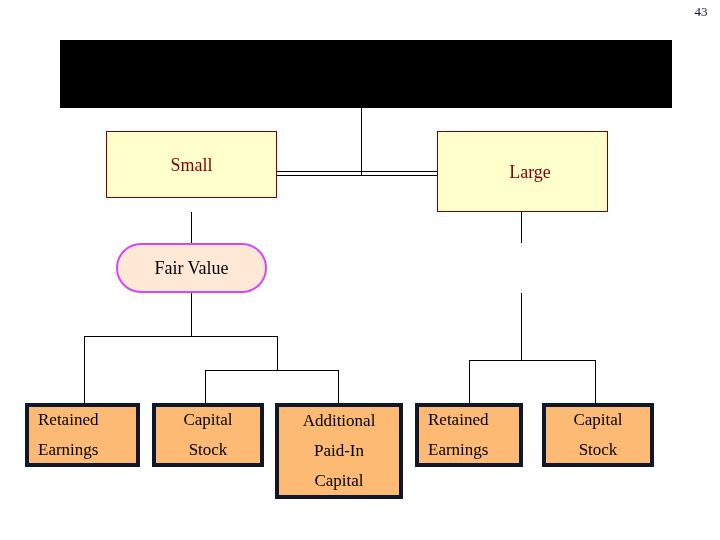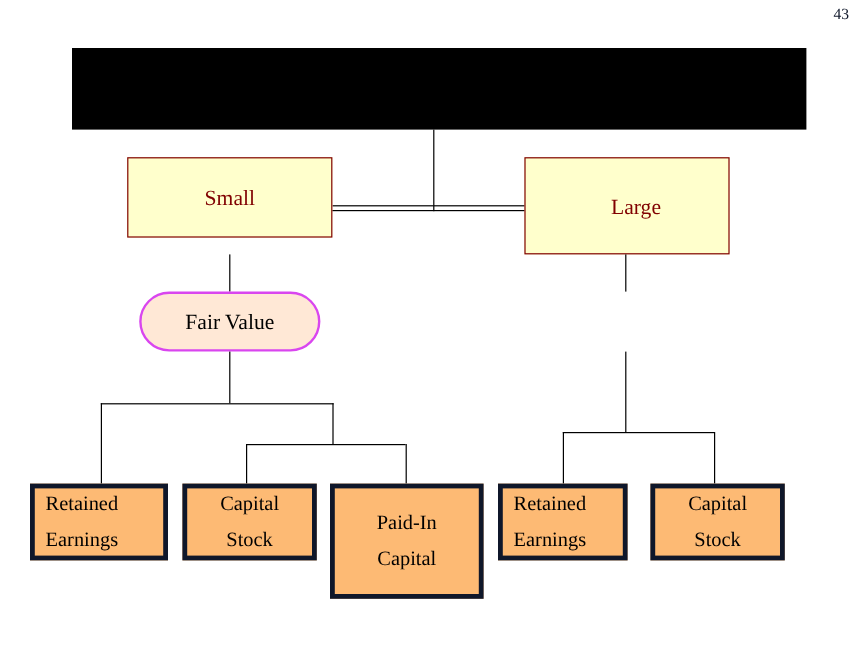--- a/index.html
+++ b/index.html
@@ -167,20 +167,21 @@
     <span class="box-line">Retained</span>
     <span class="box-line">Earnings</span>
   </div>
 
   <div class="box box-blue align-center" style="left:152px; top:403px; width:112px; height:64px;">
     <span class="box-line">Capital</span>
     <span class="box-line">Stock</span>
   </div>
 
   <div class="box box-blue align-center" style="left:275px; top:403px; width:128px; height:96px;">
+    <span class="box-line">Additional</span>
     <span class="box-line">Paid-In</span>
     <span class="box-line">Capital</span>
   </div>
 
   <div class="box box-blue align-left" style="left:415px; top:403px; width:108px; height:64px;">
     <span class="box-line">Retained</span>
     <span class="box-line">Earnings</span>
   </div>
 
   <div class="box box-blue align-center" style="left:542px; top:403px; width:112px; height:64px;">

